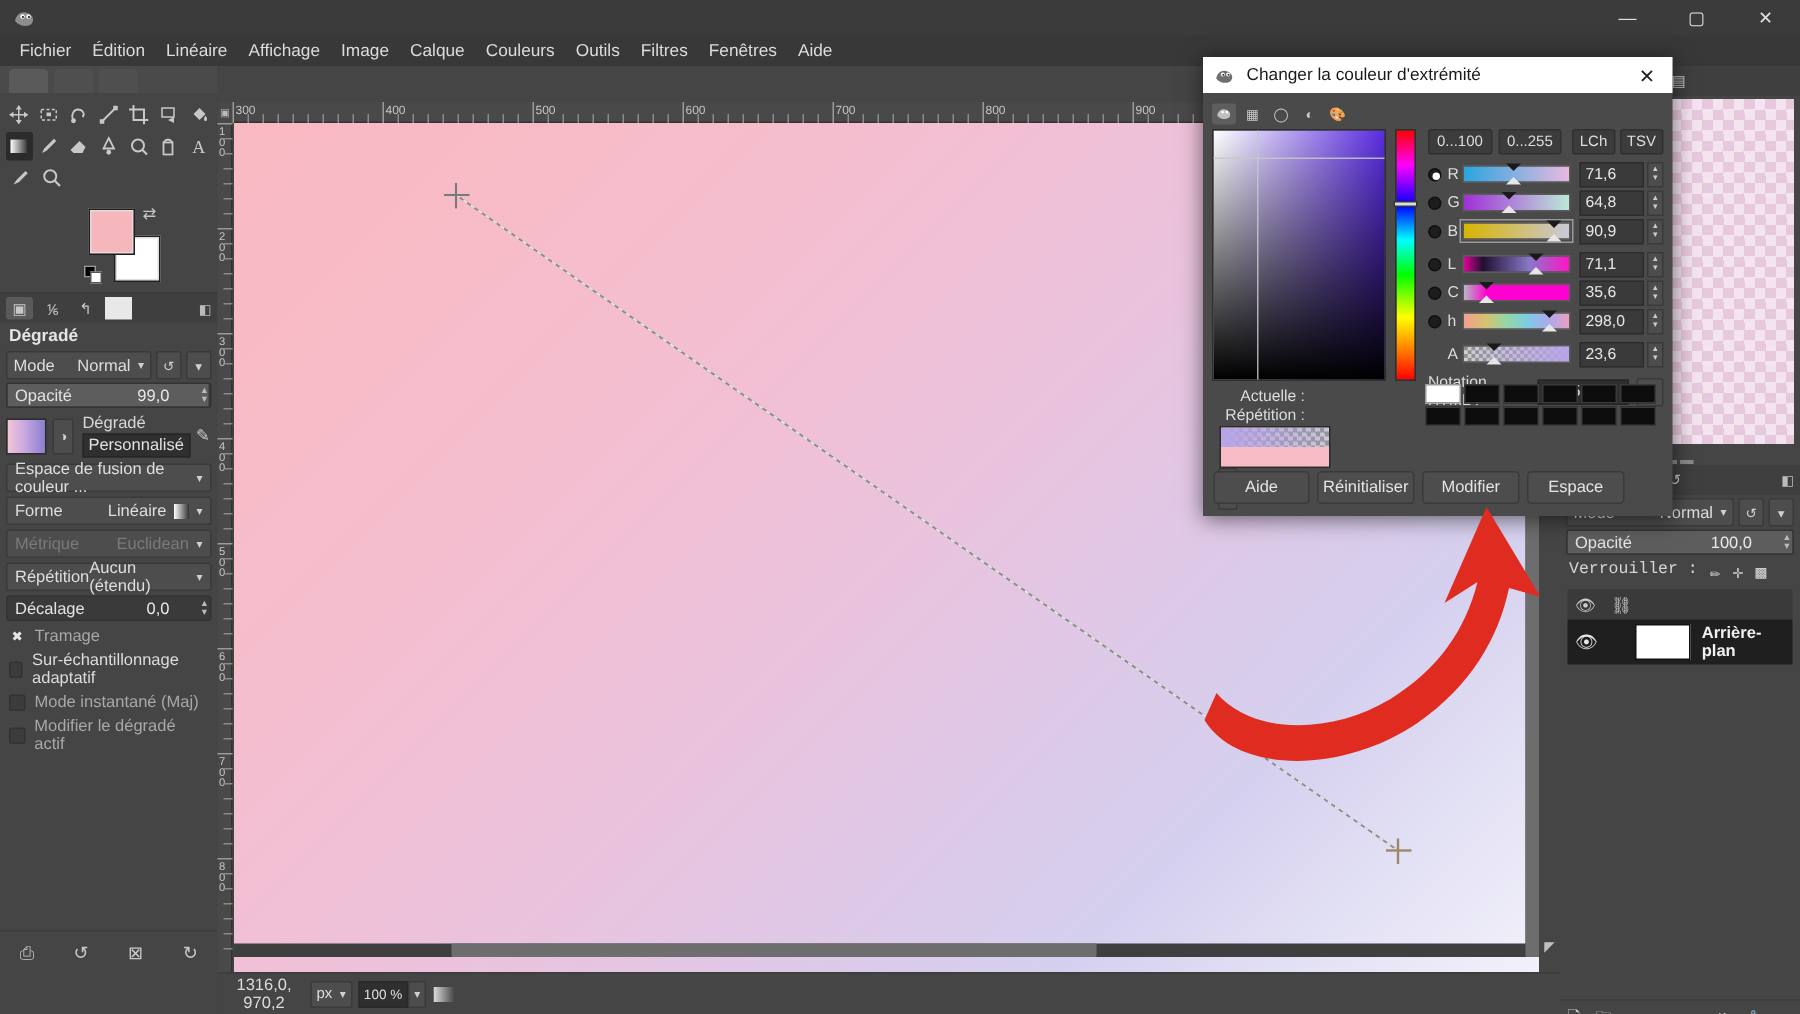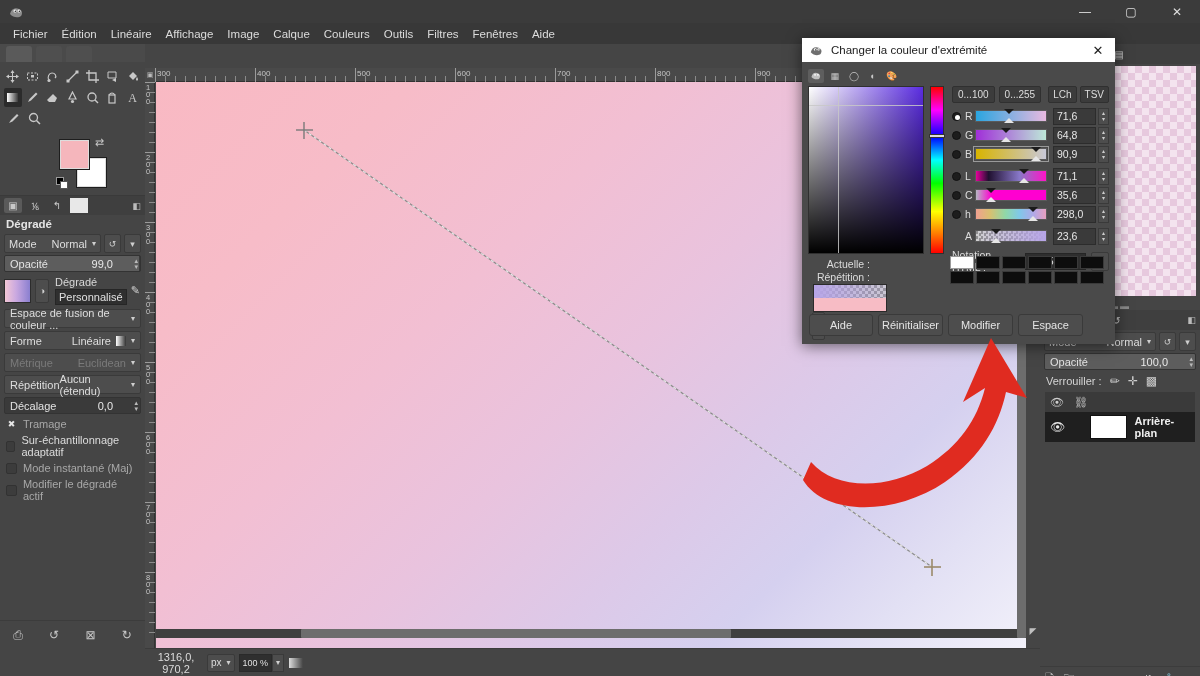--- a/index.html
+++ b/index.html
@@ -184,21 +184,21 @@
   .rd-divider .dots { color:#8a8a8a; font-size:9px; letter-spacing:2px; }
 
   .layerspanel { position:absolute; left:0; top:266px; width:160px; height:382px; background:#454545; }
   .lp-tabbar { height:20px; background:#3f3f3f; display:flex; align-items:center; padding:0 5px;
                position:relative; }
   .lp-tabbar .ic { width:17px; height:15px; margin-right:4px; color:#c8c8c8; font-size:10px;
                    display:flex; align-items:center; justify-content:center; }
   .lp-tabbar .ic.sel { background:#5a5a5a; border-radius:2px; }
   .lp-menu { position:absolute; right:4px; color:#bbb; font-size:9px; }
 
-  .lockrow { display:flex; align-items:center; margin:4px 6px; font-size:11px; color:#d4d4d4; }
+  .lockrow { display:flex; align-items:flex-start; margin:4px 6px; font-size:11px; color:#d4d4d4;font-family:Liberation Mono, monospace; }
   .lockrow .li { margin-left:8px; color:#ccc; font-size:12px; }
 
   .layerhead { margin:2px 5px 0 5px; height:20px; background:#3a3a3a; display:flex; align-items:center; }
   .layerhead .c { width:24px; text-align:center; color:#cfcfcf; font-size:11px; }
   .layerrow { margin:0 5px; height:30px; background:#1f1f1f; display:flex; align-items:center; }
   .layerrow .eye { width:26px; text-align:center; color:#e8e8e8; font-size:12px; }
   .layerrow .link { width:20px; }
   .layerrow .thumb { width:38px; height:24px; background:#fff; border:1px solid #111; }
   .layerrow .lname { margin-left:8px; font-size:11px; color:#f0f0f0; font-weight:bold; }
 

